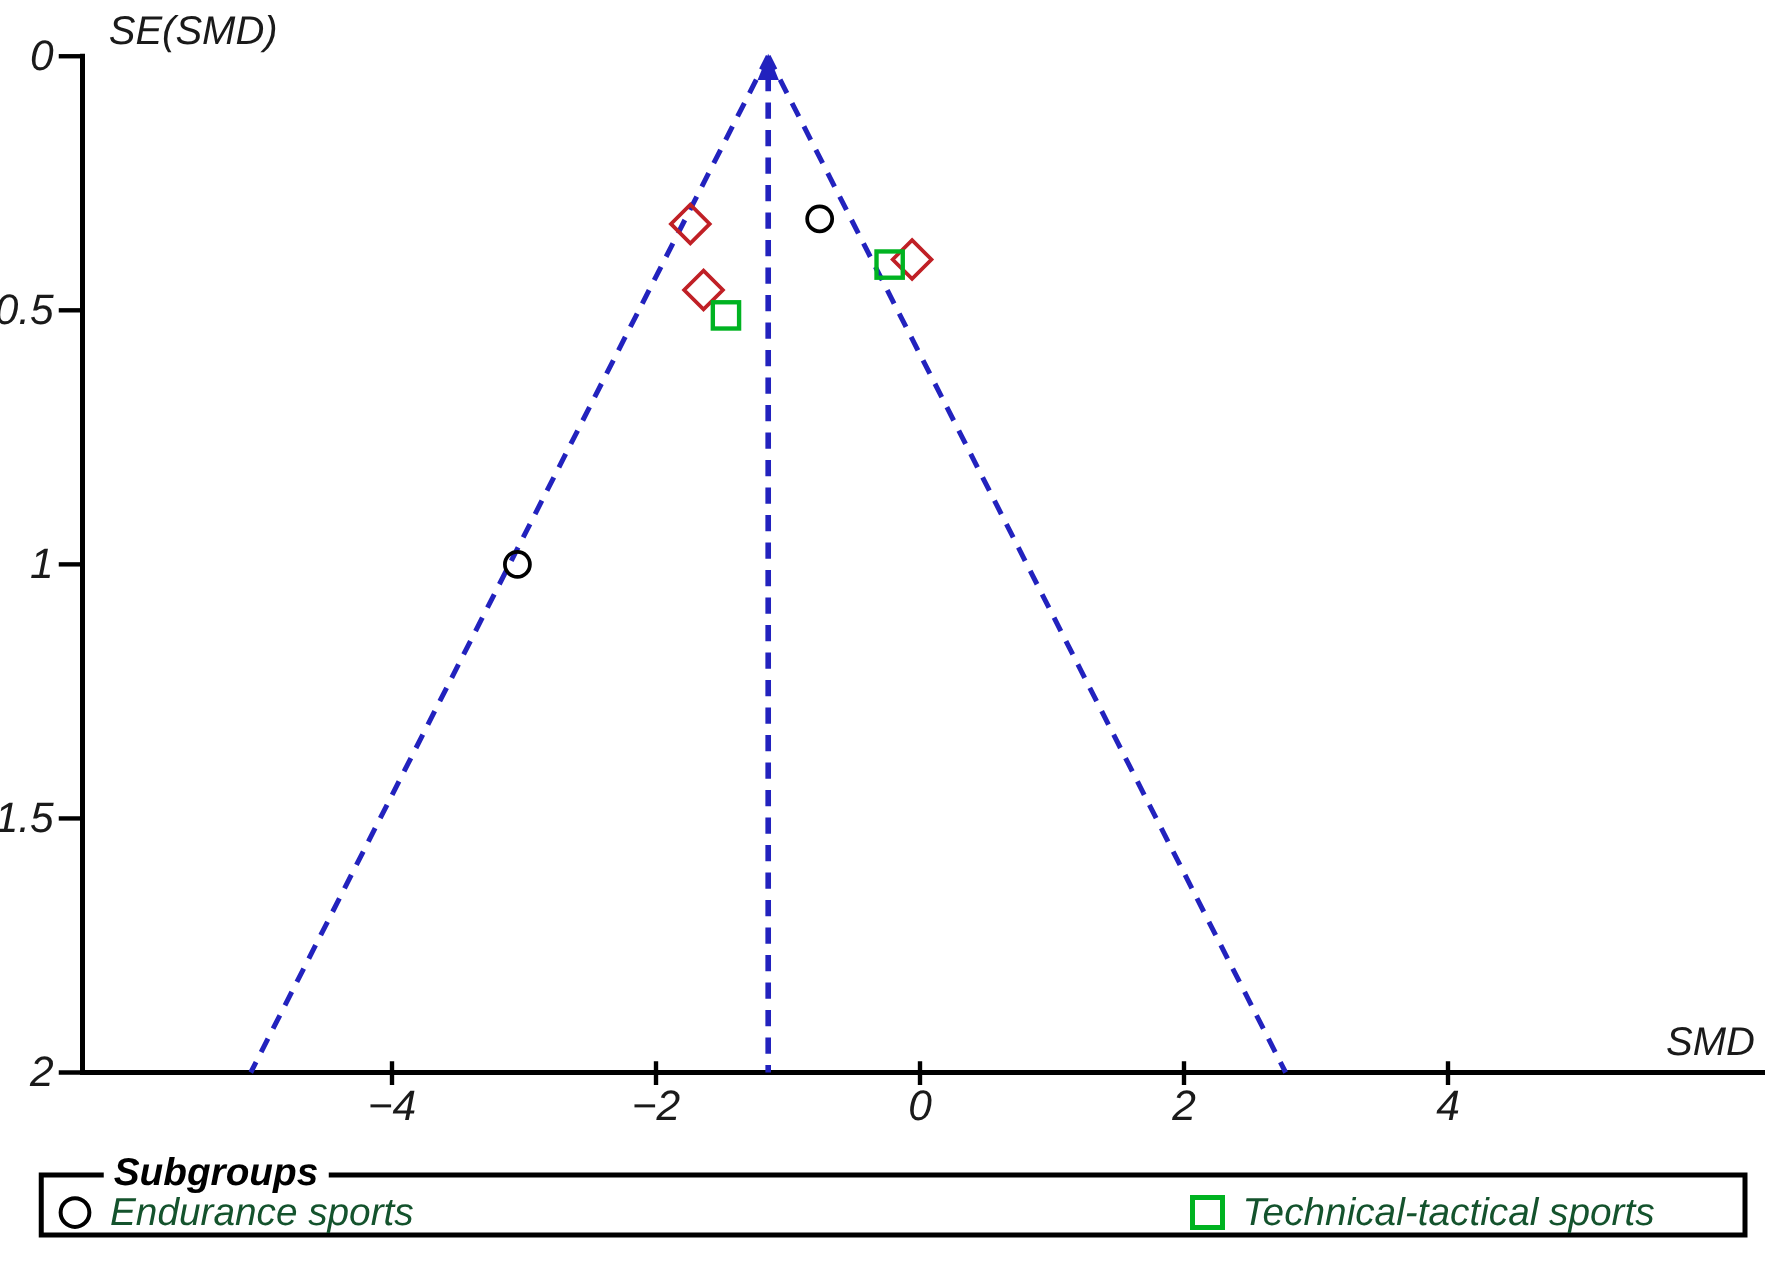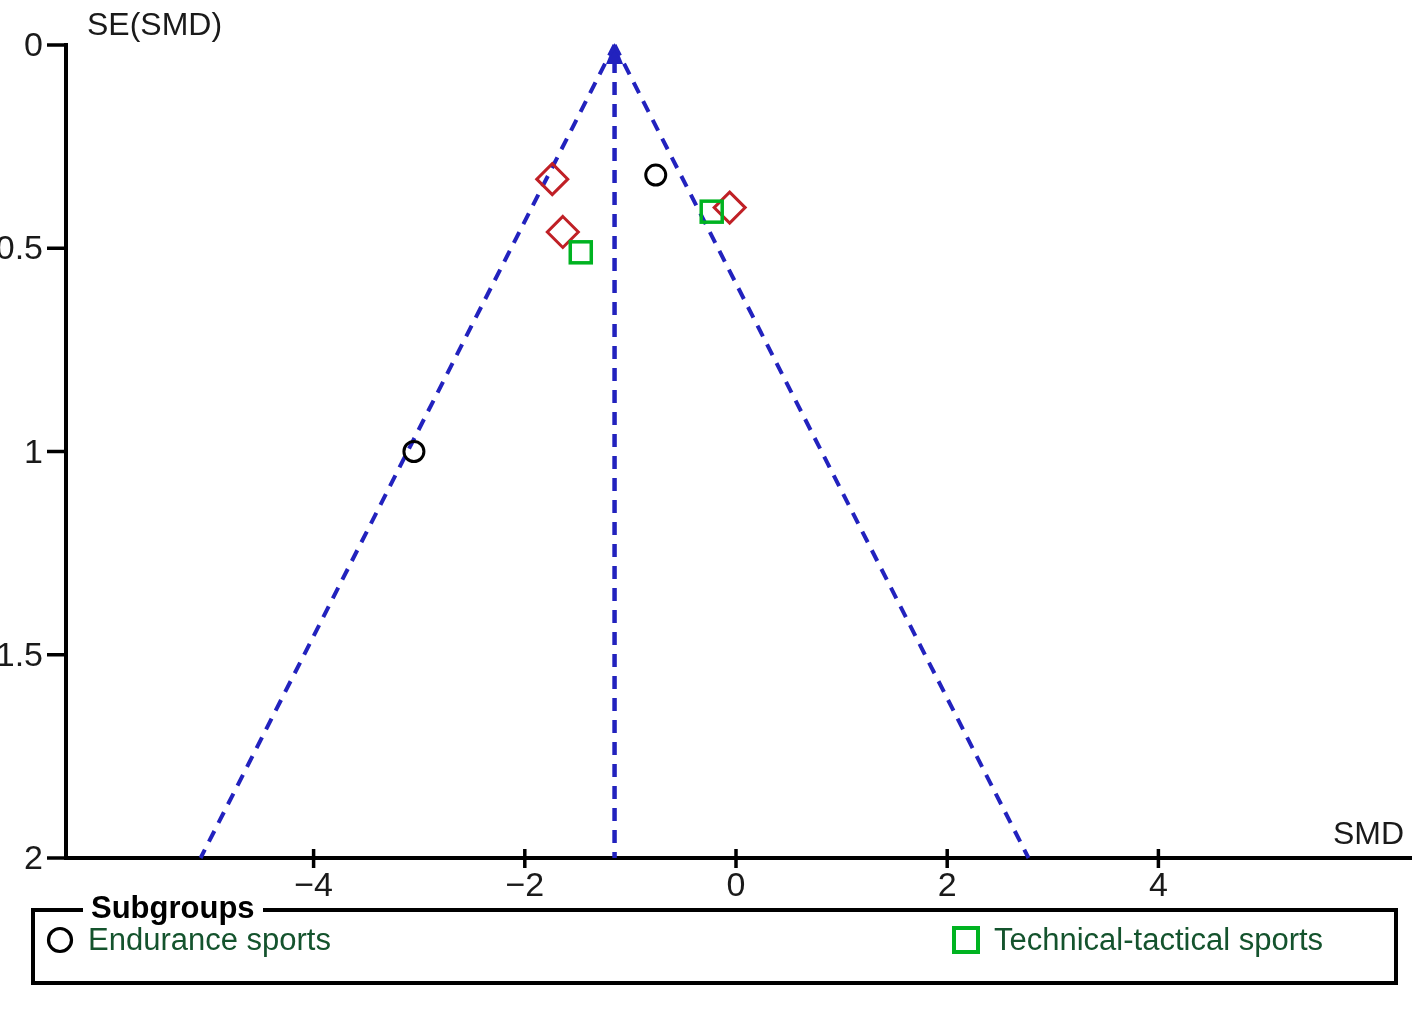--- a/index.html
+++ b/index.html
@@ -1,26 +1,27 @@
 <!DOCTYPE html>
 <html><head>
 <meta charset="utf-8">
 <style>
   html,body{margin:0;padding:0;background:#ffffff;}
   #stage{
     position:relative;width:1417px;height:1015px;background:#ffffff;overflow:hidden;
     font-family:"Liberation Sans",sans-serif;
+    font-style:italic;
   }
   #plot-svg{position:absolute;left:0;top:0;}
   text{fill:#1a1a1a;}
   .axis-title{font-size:32px;font-family:"Liberation Sans",sans-serif;}
   .tick-label{font-size:34px;font-family:"Liberation Sans",sans-serif;}
   
   .legend-box{
-    position:absolute;left:31px;top:908px;width:1367px;height:77px;
+    position:absolute;left:31px;top:938px;width:1367px;height:52px;
     border:4px solid #000;background:#fff;box-sizing:border-box;
   }
   .legend-title{
     position:absolute;left:48px;top:-21px;background:#fff;padding:0 8px;
     font-size:31px;font-weight:bold;color:#000;line-height:34px;white-space:nowrap;
   }
   .legend-item{
     position:absolute;top:0;height:56px;display:flex;align-items:center;gap:13px;white-space:nowrap;
   }
   .legend-item .label{font-size:31px;color:#14532d;}

